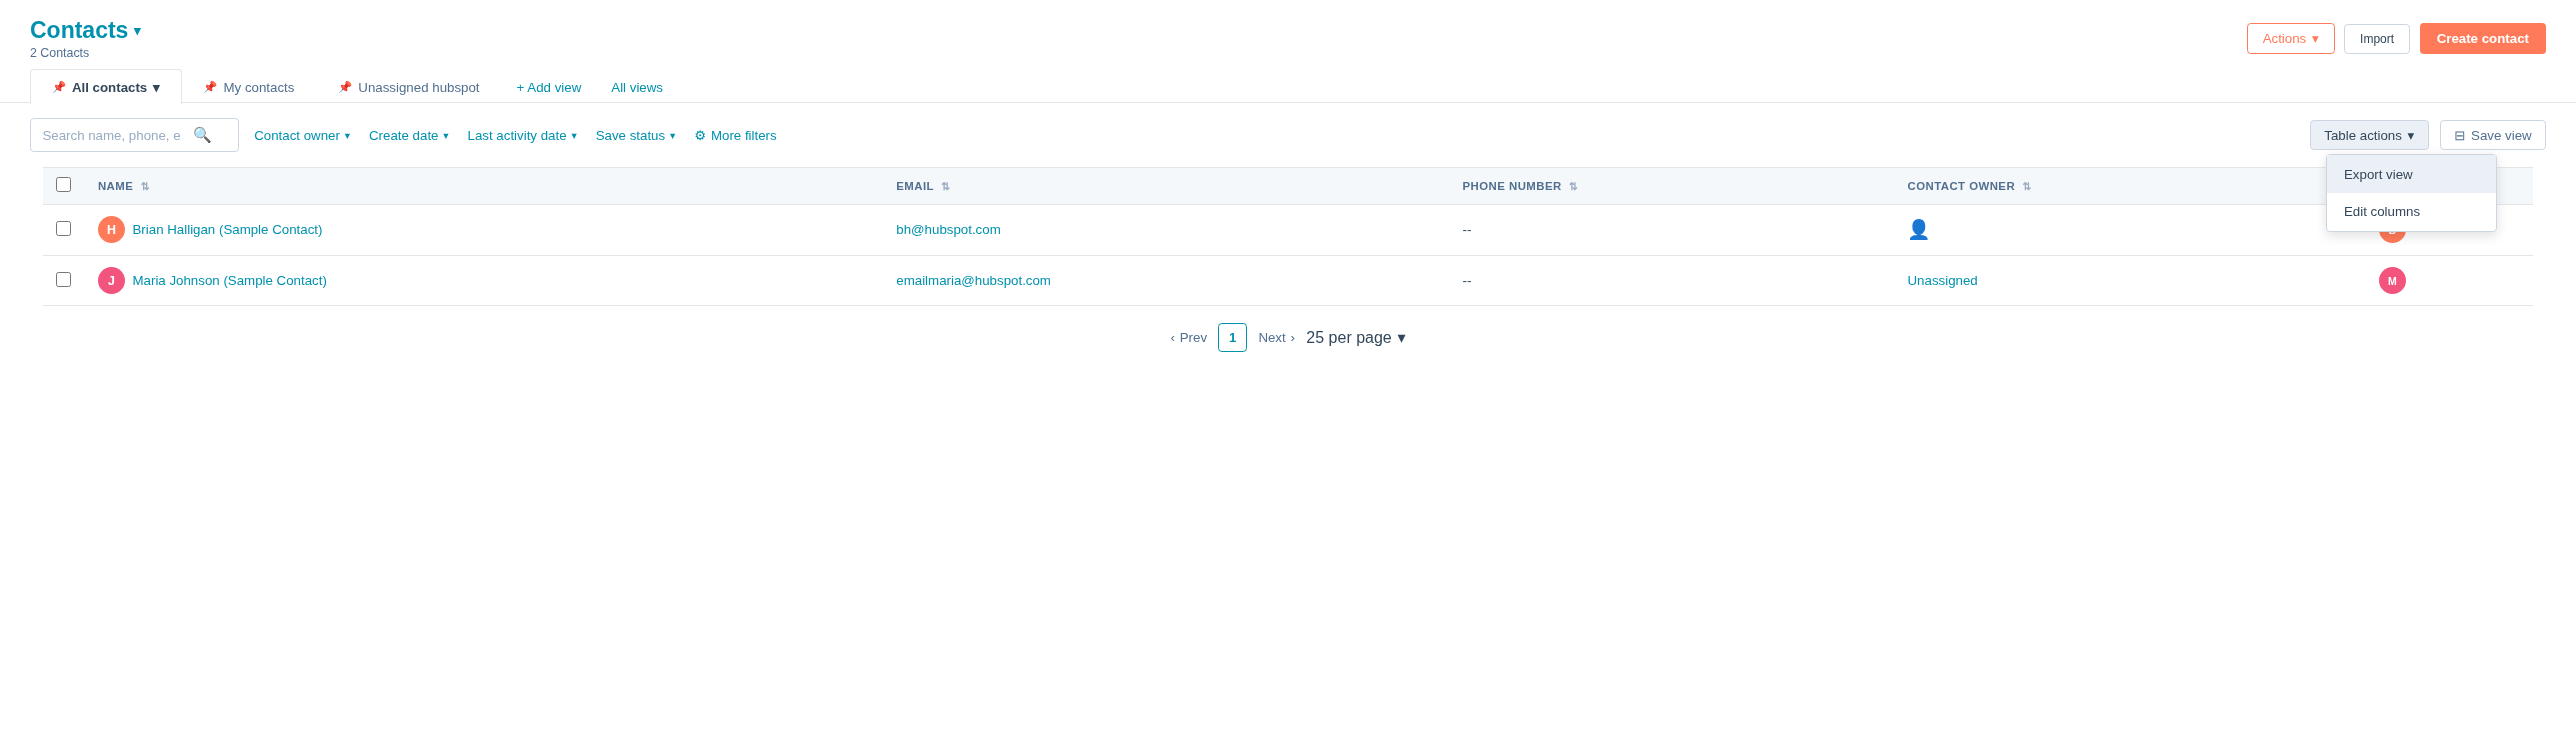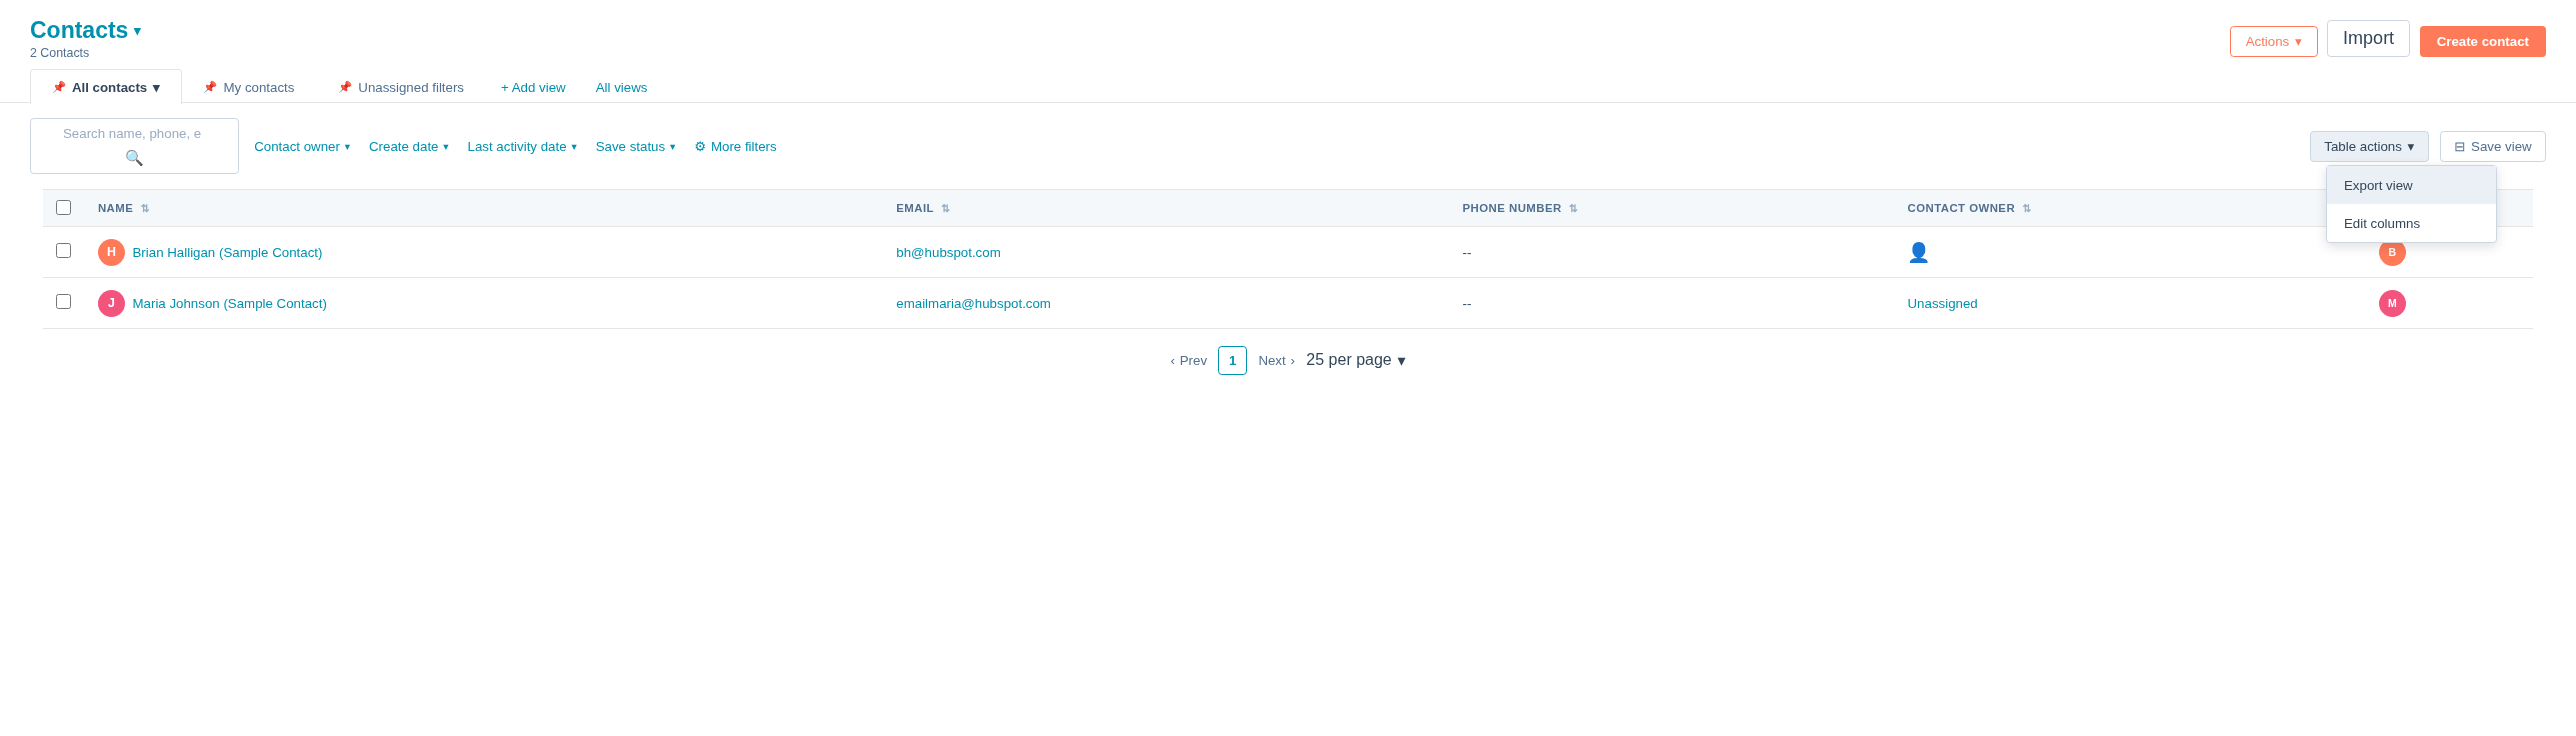--- a/index.html
+++ b/index.html
@@ -47,21 +47,21 @@
       align-items: center;
       gap: 5.7px;
       font-weight: 500;
     }
     .btn-outline-gray {
       border: 1.4px solid #cbd6e2;
       background: #fff;
       color: #33475b;
       border-radius: 3.8px;
       padding: 6.7px 15px;
-      font-size: 18px;
+      font-size: 12px;
       cursor: pointer;
       font-weight: 500;
     }
     .btn-solid-orange {
       border: none;
       background: #ff7a59;
       color: #fff;
       border-radius: 3.8px;
       padding: 7.6px 17px;
       font-size: 13.3px;
@@ -133,21 +133,20 @@
     }
     .search-box {
       display: flex;
       align-items: center;
       border: 1.4px solid #cbd6e2;
       border-radius: 3.8px;
       padding: 6.7px 11.4px;
       gap: 7.6px;
       background: #fff;
       min-width: 209px;
-      flex-direction: column;
     }
     .search-box input {
       border: none;
       outline: none;
       font-size: 13.3px;
       color: #33475b;
       width: 143px;
       background: transparent;
     }
     .search-box input::placeholder { color: #99acc2; }
@@ -397,21 +396,21 @@
     <span class="pin-icon">📌</span>
     <span>All contacts</span>
     <span>▾</span>
   </div>
   <div class="tab">
     <span class="pin-icon">📌</span>
     <span>My contacts</span>
   </div>
   <div class="tab">
     <span class="pin-icon">📌</span>
-    <span>Unassigned filters</span>
+    <span>Unassigned hubspot</span>
   </div>
   <div class="tab-add">
     <span>+ Add view</span>
   </div>
   <div class="tab-all-views">
     <span>All views</span>
   </div>
 </div>
 
 <div class="filter-bar">

